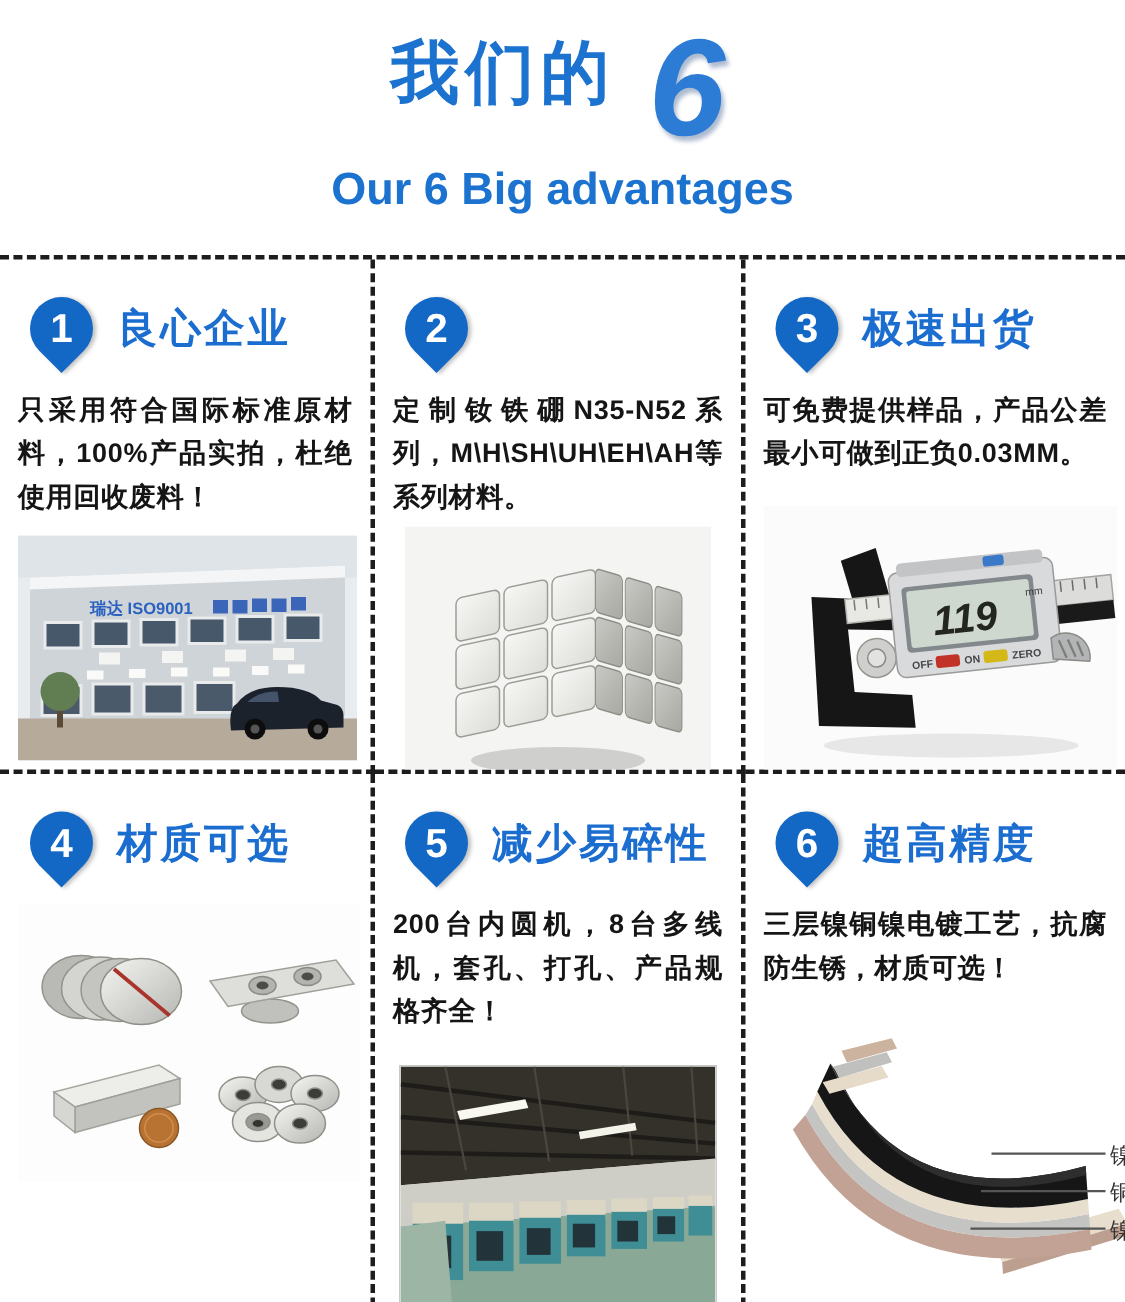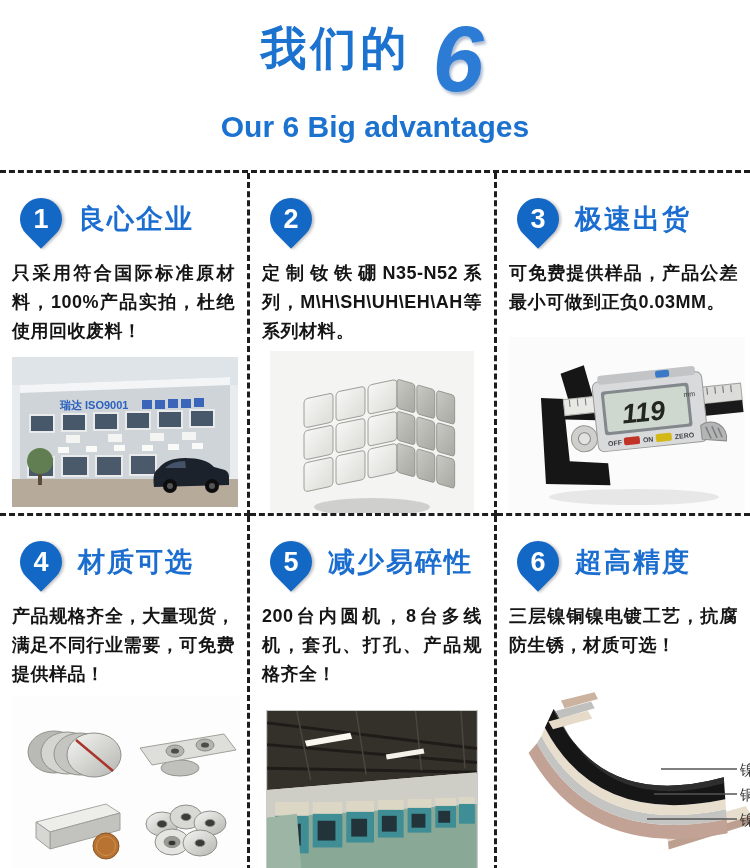--- a/index.html
+++ b/index.html
@@ -219,21 +219,20 @@
       </svg>
     </section>
 
     <section class="cell">
       <div class="cell-head">
         <div class="pin">
             <span>4</span>
           </div>
         <div class="cell-title">材质可选</div>
       </div>
-      <div class="cell-desc">产品规格齐全，大量现货，满足不同行业需要，可免费提供样品！</div>
       <svg class="photo" width="228" height="186" viewBox="0 0 228 186" style="margin-top:8px">
         <defs>
           <linearGradient id="silv" x1="0" y1="0" x2="1" y2="1">
             <stop offset="0" stop-color="#f5f5f3"></stop>
               <stop offset="1" stop-color="#b5b5b1"></stop>
           </linearGradient>
         </defs>
         <rect width="228" height="186" fill="#fdfdfd"></rect>
         <g>
           <ellipse cx="42" cy="56" rx="26" ry="21" fill="#b9b9b5" stroke="#93938d"></ellipse>

